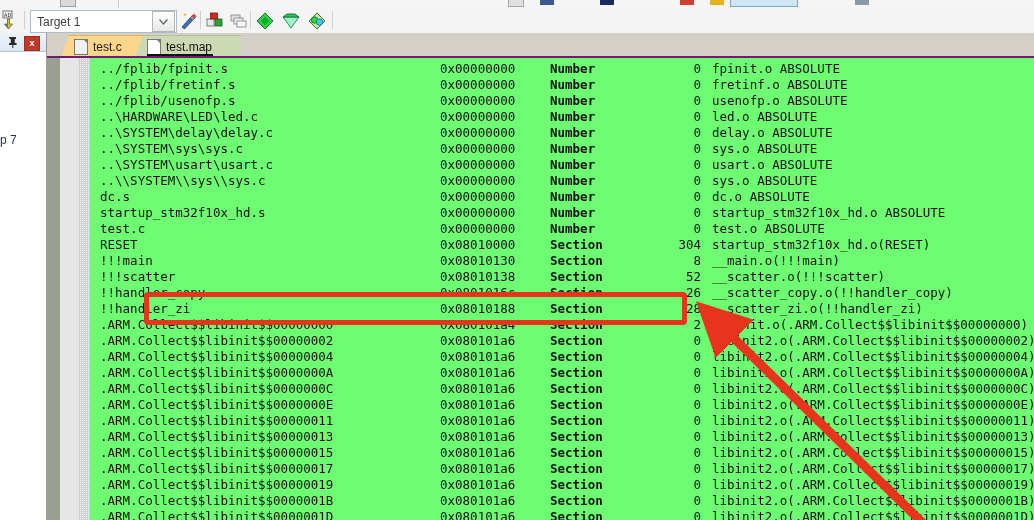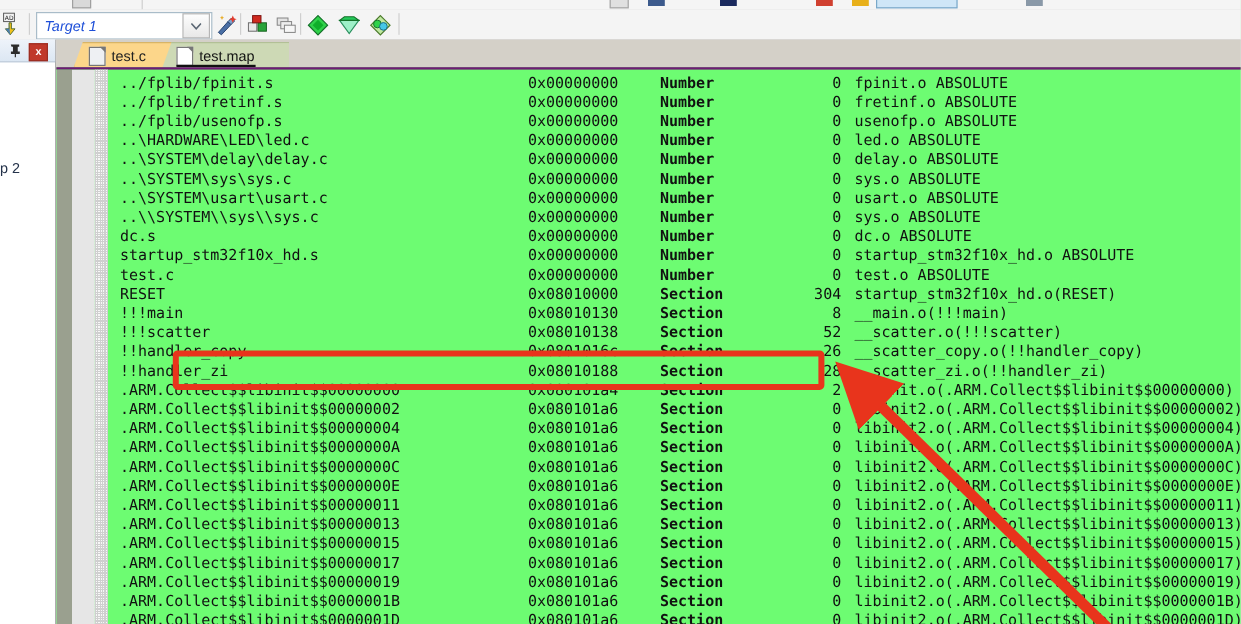--- a/index.html
+++ b/index.html
@@ -24,21 +24,21 @@
   }
   #tb-left-icon{
     position:absolute;left:2px;top:2px;width:16px;height:20px;
   }
   .vsep{position:absolute;top:3px;width:1px;height:18px;background:#cfcfcf;}
   #target-combo{
     position:absolute;left:30px;top:2px;width:145px;height:21px;
     background:#fff;border:1px solid #a9bcc9;
     display:flex;align-items:center;
   }
-  #target-combo .txt{padding-left:6px;font-size:12px;color:#1d4ed8;font-style:italic;}
+  #target-combo .txt{padding-left:6px;font-size:12px;color:#404040;}
   #target-combo-arrow{
     position:absolute;left:152px;top:3px;width:21px;height:19px;
     background:linear-gradient(#fdfdfd,#e8e8e8);border:1px solid #b5b5b5;
     display:flex;align-items:center;justify-content:center;
   }
   .tb-btn{
     position:absolute;top:3px;width:22px;height:20px;
     display:flex;align-items:center;justify-content:center;
   }
   
@@ -241,21 +241,21 @@
   <div id="left-panel-titlebar">
     <div id="pin-btn">
       <svg width="11" height="12" viewBox="0 0 11 12">
         <path d="M2 1 h7 v2 h-1.2 v4 h1.7 v2 h-3.2 v3 h-1 v-3 h-3.2 v-2 h1.7 v-4 h-1.2 z" fill="#2b2b2b"></path>
       </svg>
     </div>
     <div id="close-btn">
       <span>x</span>
     </div>
   </div>
-  <div id="tree-label">p 2</div>
+  <div id="tree-label">p 7</div>
 </div>
 
 <div id="editor-area">
 
   <div id="tabbar">
     <div class="tab" id="tab-testc">
       <span class="tab-doc-icon"></span>
       <span>test.c</span>
     </div>
     <div class="tab" id="tab-testmap">

